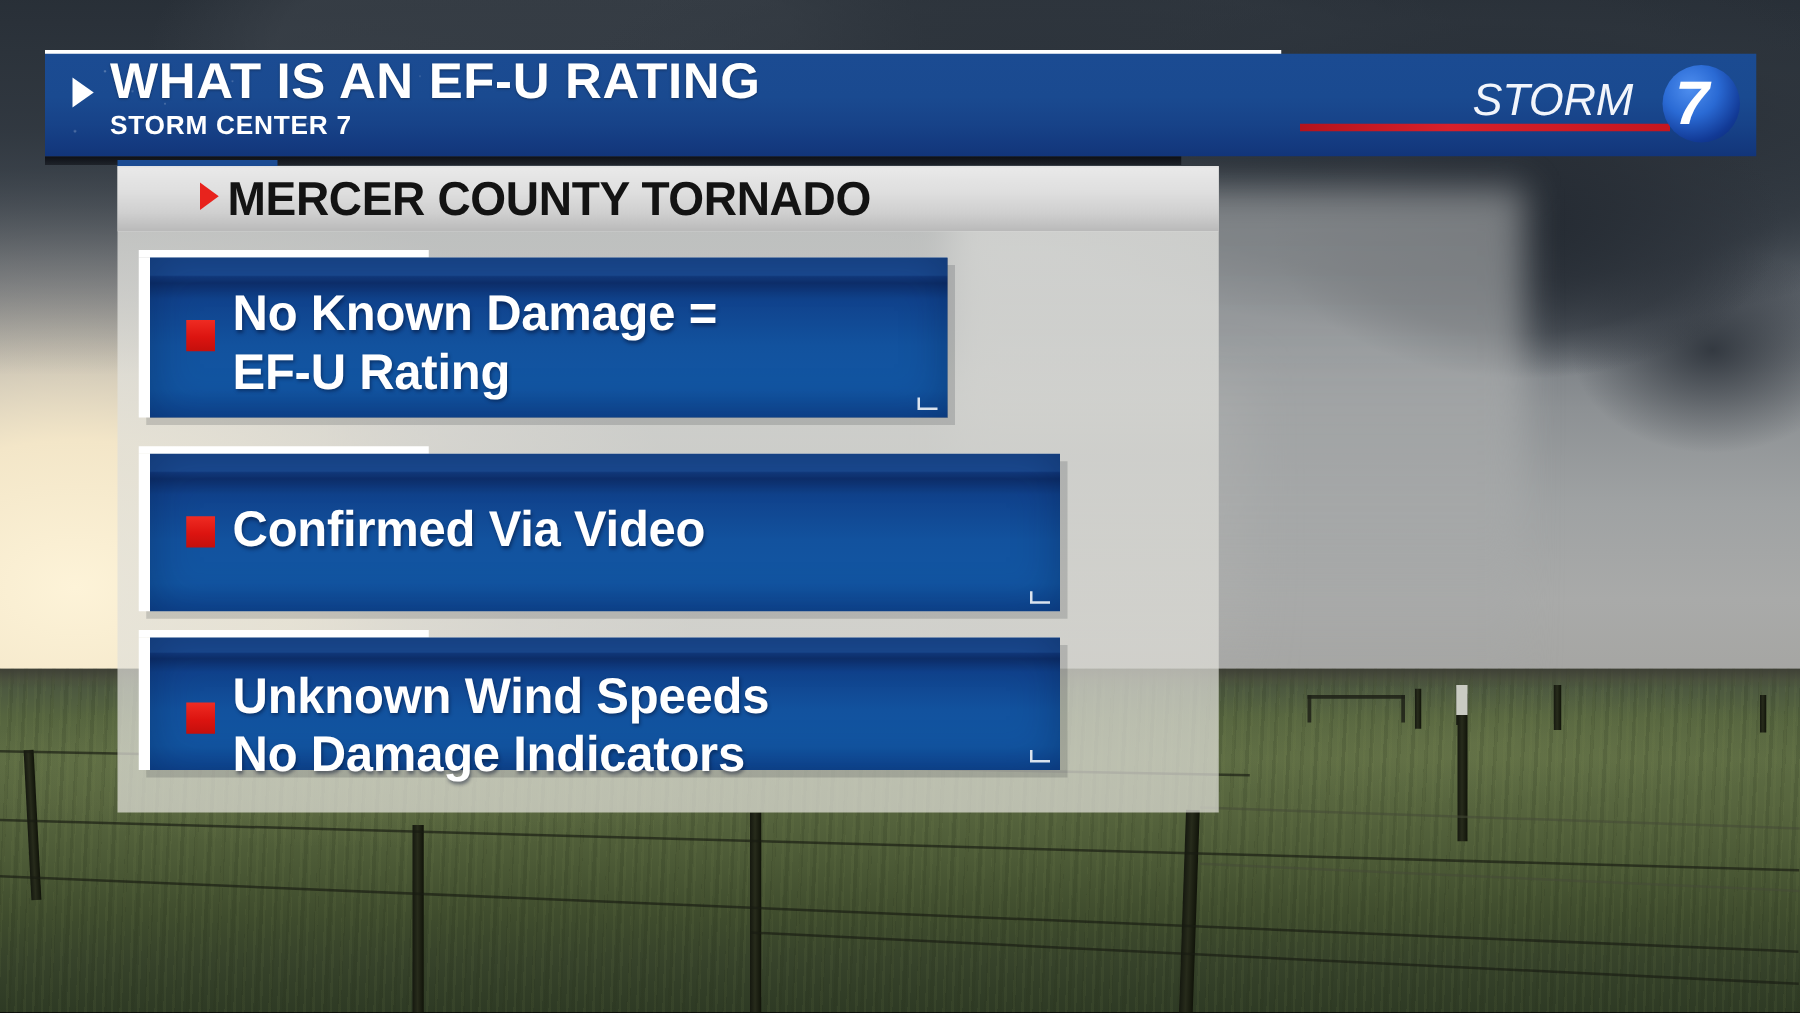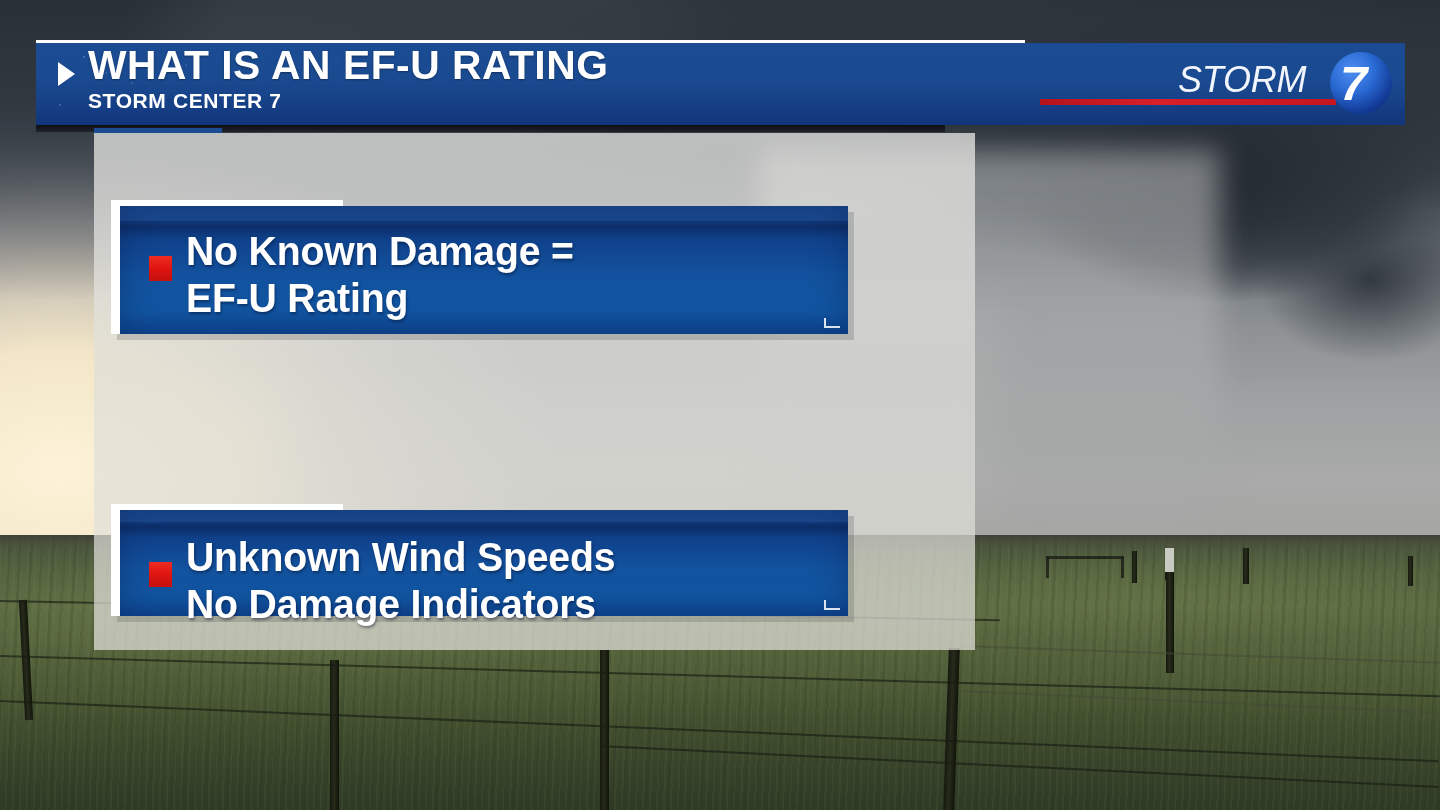--- a/index.html
+++ b/index.html
@@ -203,21 +203,21 @@
   }
   .panel-text {
     position:absolute; left:75px; color:#ffffff;
     font-size:40px; font-weight:bold; line-height:47px;
     letter-spacing:-0.2px; white-space:nowrap;
     transform:scaleX(0.98); transform-origin:left center;
     text-shadow:1px 2px 3px rgba(0,10,40,0.45);
   }
 
   
-  #panel1 { left:111px; top:206px; width:737px; height:128px; }
+  #panel1 { left:111px; top:206px; width:647px; height:128px; }
   #panel2 { left:111px; top:363px; width:737px; height:126px; }
   #panel3 { left:111px; top:510px; width:737px; height:106px; }
 
   #p1-bullet { top:50px; }
   #p2-bullet { top:50px; }
   #p3-bullet { top:52px; }
 
   #p1-text { top:22px; }
   #p2-text { top:38px; }
   #p3-text { top:24px; }
@@ -275,35 +275,51 @@
     <div class="logo-center">STORM</div>
     <div class="logo-7wrap">
       <div class="logo-7circ"></div>
       <div class="logo-7">7</div>
     </div>
   </div>
 
   <div class="backdrop"></div>
   <div class="subbar-blueedge"></div>
 
+  <div class="subbar">
+    <div class="subbar-tri"></div>
+    <div class="subbar-text">MERCER COUNTY TORNADO</div>
+  </div>
 
   <div class="panel" id="panel1">
     <div class="panel-shadow"></div>
     <div class="panel-topwhite"></div>
     <div class="panel-whiteedge"></div>
     <div class="panel-body">
       <div class="panel-corner"></div>
     </div>
     <div class="bullet-sq" id="p1-bullet"></div>
     <div class="panel-text" id="p1-text">
       <div>No Known Damage =</div>
       <div>EF-U Rating</div>
     </div>
   </div>
 
+  <div class="panel" id="panel2">
+    <div class="panel-shadow"></div>
+    <div class="panel-topwhite"></div>
+    <div class="panel-whiteedge"></div>
+    <div class="panel-body">
+      <div class="panel-corner"></div>
+    </div>
+    <div class="bullet-sq" id="p2-bullet"></div>
+    <div class="panel-text" id="p2-text">
+      <div>Confirmed Via Video</div>
+    </div>
+  </div>
 
   <div class="panel" id="panel3">
     <div class="panel-shadow"></div>
     <div class="panel-topwhite"></div>
     <div class="panel-whiteedge"></div>
     <div class="panel-body">
       <div class="panel-corner"></div>
     </div>
     <div class="bullet-sq" id="p3-bullet"></div>
     <div class="panel-text" id="p3-text">

